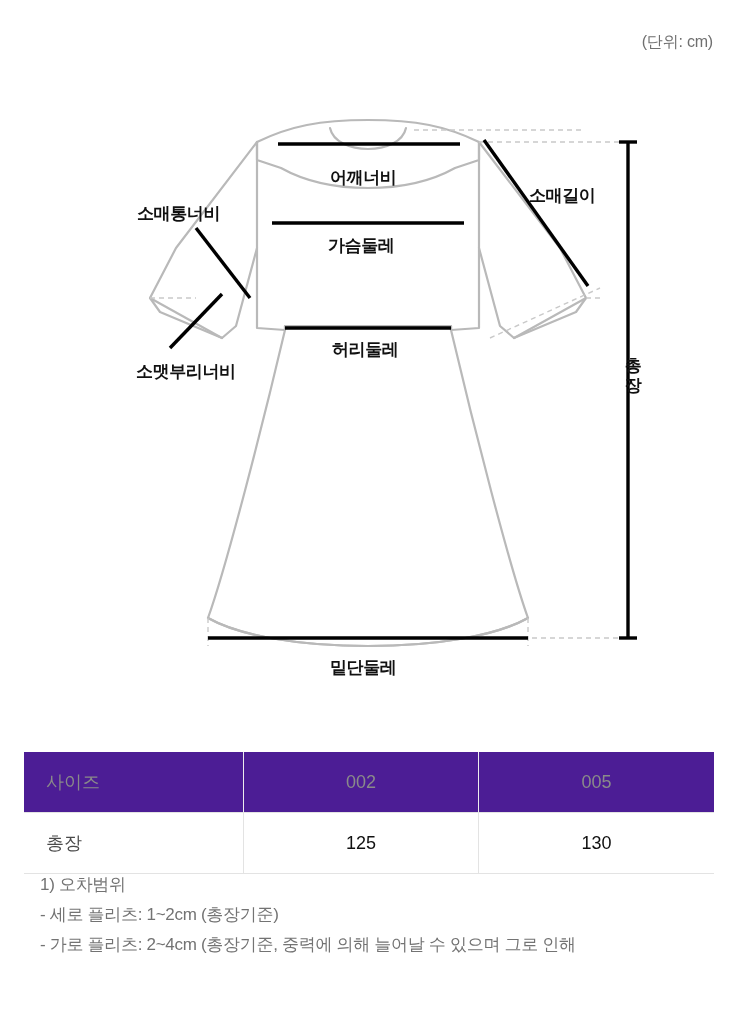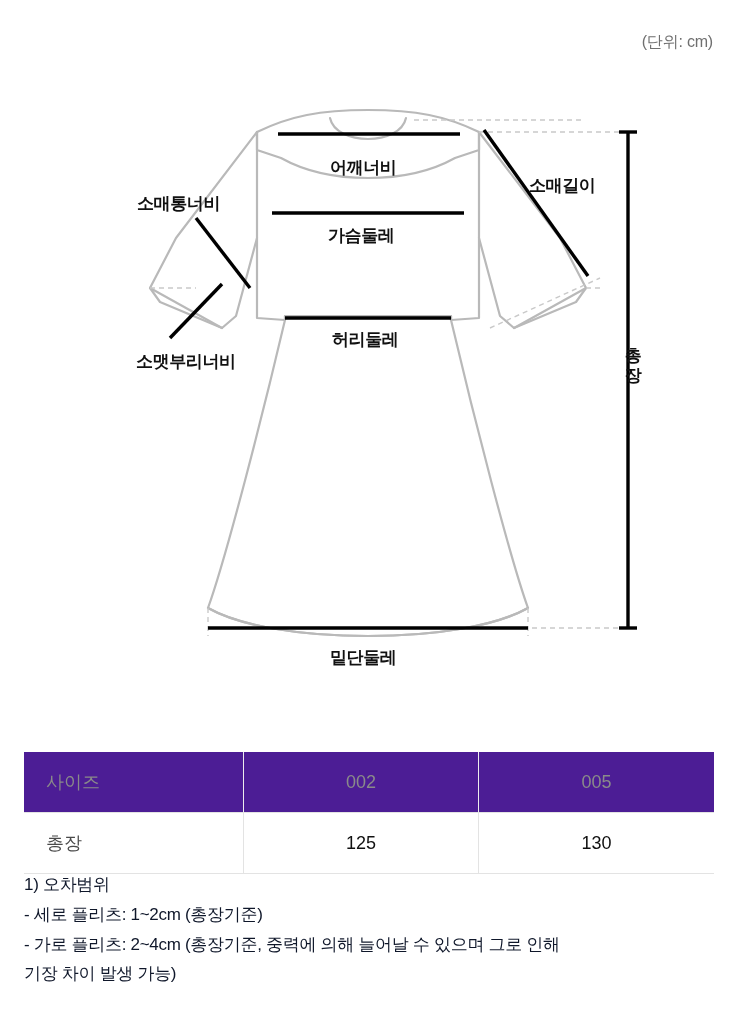--- a/index.html
+++ b/index.html
@@ -20,21 +20,21 @@
     position: absolute;
     top: 32px;
     right: 24px;
     font-size: 16px;
     color: #6f6f6f;
     letter-spacing: -0.2px;
   }
 
   .diagram {
     position: absolute;
-    top: 88px;
+    top: 98px;
     left: 0;
     width: 705px;
     height: 610px;
   }
 
   .diagram svg {
     display: block;
   }
 
   .dim-label {
@@ -88,25 +88,25 @@
     color: #111111;
     border-left: 1px solid #e3e3e3;
   }
   .size-table tbody td:first-child { border-left: none; }
   .size-table thead th { border-left: 1px solid #ededed; }
   .size-table thead th:first-child { border-left: none; }
 
   .notes {
     position: absolute;
     top: 870px;
-    left: 24px;
+    left: 40px;
     width: 694px;
     font-size: 17px;
     line-height: 1.75;
-    color: #0f172a;
+    color: #737373;
     letter-spacing: -0.3px;
   }
   .notes div { margin: 0; }
 </style>
 </head>
 <body>
 
 <div class="unit-note">(단위: cm)</div>
 
 <div class="diagram">
@@ -194,14 +194,13 @@
       <td>125</td>
       <td>130</td>
     </tr>
   </tbody>
 </table>
 
 <div class="notes">
   <div>1) 오차범위</div>
   <div>- 세로 플리츠: 1~2cm (총장기준)</div>
   <div>- 가로 플리츠: 2~4cm (총장기준, 중력에 의해 늘어날 수 있으며 그로 인해</div>
-  <div>기장 차이 발생 가능)</div>
 </div>
 
 </body></html>

